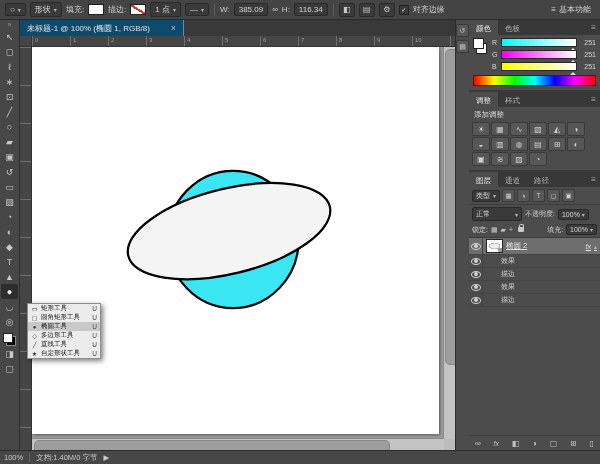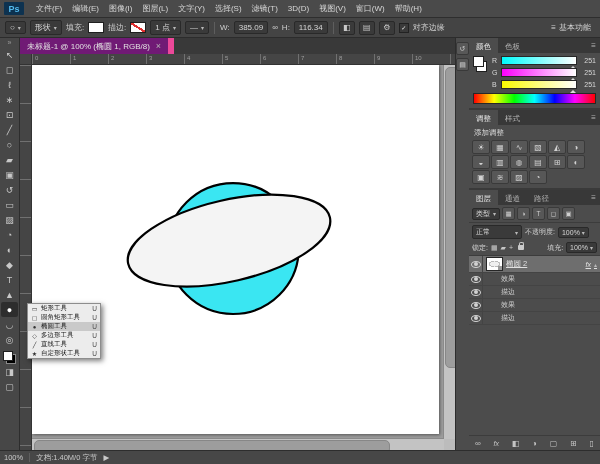--- a/index.html
+++ b/index.html
@@ -40,22 +40,22 @@
   .tool{width:17px;height:15px;display:flex;align-items:center;justify-content:center;
         font-size:9px;color:#c8c8c8;border-radius:2px;}
   .tool.active{background:#2d2d2d;color:#fff;}
   .fgbg{position:relative;width:13px;height:13px;margin-top:4px;flex:0 0 13px;}
   .fg-swatch{position:absolute;top:0;left:0;width:8px;height:8px;background:#fff;border:1px solid #1f1f1f;z-index:2;}
   .bg-swatch{position:absolute;bottom:0;right:0;width:8px;height:8px;background:#000;border:1px solid #8a8a8a;}
 
   
   .canvas-col{flex:1;display:flex;flex-direction:column;min-width:0;background:#454545;}
   .tabbar{height:16px;flex:0 0 16px;background:#393939;display:flex;align-items:stretch;}
-  .doc-tab{background:#701a75;display:flex;align-items:center;gap:6px;padding:0 7px;
-           color:#e2e2e2;border-right:6px solid #ec4899;}
+  .doc-tab{background:#0c4a6e;display:flex;align-items:center;gap:21px;padding:0 7px;
+           color:#e2e2e2;border-right:1px solid #ec4899;}
   .tab-close{color:#b5b5b5;font-size:9px;}
   .ruler-row{display:flex;height:11px;flex:0 0 11px;}
   .ruler-corner{width:11px;flex:0 0 11px;background:#454545;border-right:1px solid #333;border-bottom:1px solid #333;}
   .ruler-h{flex:1;position:relative;background:#454545;border-bottom:1px solid #333;overflow:hidden;
            background-image:repeating-linear-gradient(to right,#707070 0 1px,transparent 1px 38px);}
   .ruler-h span{position:absolute;top:1px;font-size:6px;color:#9d9d9d;}
   .canvas-body{flex:1;display:flex;min-height:0;}
   .ruler-v{width:11px;flex:0 0 11px;background:#454545;border-right:1px solid #333;
            background-image:repeating-linear-gradient(to bottom,#707070 0 1px,transparent 1px 38px);}
   .viewport{flex:1;position:relative;background:#9c9c9c;overflow:hidden;}
@@ -160,34 +160,20 @@
   
   .statusbar{height:13px;flex:0 0 13px;background:#474747;border-top:1px solid #2d2d2d;
              display:flex;align-items:center;gap:6px;padding:0 4px;font-size:7.5px;color:#c9c9c9;}
   .status-sep{width:1px;height:9px;background:#5e5e5e;}
 </style>
 </head>
 <body>
 
 <div class="app">
 
-  <div class="menubar">
-    <div class="ps-logo">Ps</div>
-    <div class="menu-item">文件(F)</div>
-    <div class="menu-item">编辑(E)</div>
-    <div class="menu-item">图像(I)</div>
-    <div class="menu-item">图层(L)</div>
-    <div class="menu-item">文字(Y)</div>
-    <div class="menu-item">选择(S)</div>
-    <div class="menu-item">滤镜(T)</div>
-    <div class="menu-item">3D(D)</div>
-    <div class="menu-item">视图(V)</div>
-    <div class="menu-item">窗口(W)</div>
-    <div class="menu-item">帮助(H)</div>
-  </div>
 
   <div class="optionsbar">
     <div class="opt-btn">
       <span>○</span>
       <span class="caret">▾</span>
     </div>
     <div class="opt-field">
       <span>形状</span>
       <span class="caret">▾</span>
     </div>

